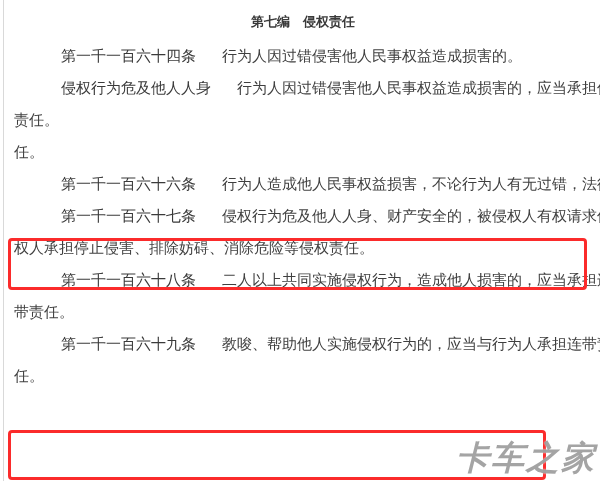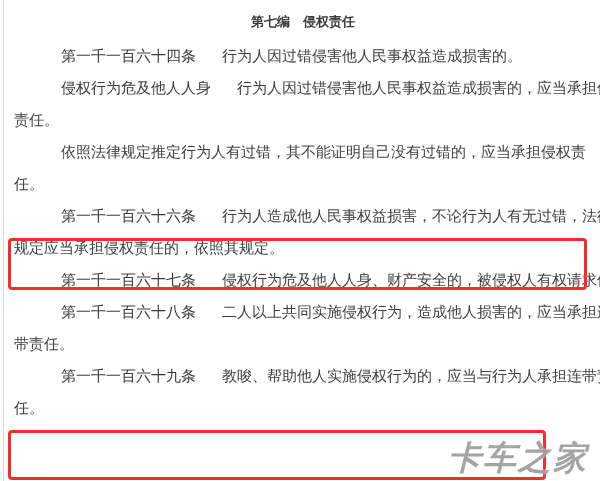--- a/index.html
+++ b/index.html
@@ -47,21 +47,21 @@
     position:absolute;
     border:3px solid #fb2b2b;
     border-radius:4px;
     pointer-events:none;
     background:transparent;
   }
   .red-frame.box-1166{left:8px;top:238px;width:573px;height:46px;}
   .red-frame.box-1169{left:8px;top:430px;width:532px;height:44px;}
   .watermark{
     position:absolute;
-    right:12px;bottom:6px;
+    right:4px;bottom:6px;
     text-align:right;
     pointer-events:none;
   }
   .watermark-name{
     font-size:33px;
     font-weight:bold;
     font-style:italic;
     line-height:34px;
     letter-spacing:2px;
     color:rgba(148,148,148,0.85);
@@ -95,37 +95,34 @@
     </div>
 
     <div class="para">
       <div class="line first-line">
         <span class="art-num">侵权行为危及他人人身</span><span>行为人因过错侵害他人民事权益造成损害的，应当承担侵权</span>
       </div>
       <div class="line">责任。</div>
     </div>
 
     <div class="para">
-      <div class="line first-line">
-        <span class="art-num"></span><span>依照法律规定推定行为人有过错，其不能证明自己没有过错的，应当承担侵权责</span>
-      </div>
       <div class="line">任。</div>
     </div>
 
     <div class="para">
       <div class="line first-line">
         <span class="art-num">第一千一百六十六条</span><span>行为人造成他人民事权益损害，不论行为人有无过错，法律</span>
       </div>
-      <div class="line">规定应当承担侵权责任的，依照其规定。</div>
     </div>
 
     <div class="para">
       <div class="line first-line">
         <span class="art-num">第一千一百六十七条</span><span>侵权行为危及他人人身、财产安全的，被侵权人有权请求侵</span>
       </div>
+      <div class="line">权人承担停止侵害、排除妨碍、消除危险等侵权责任。</div>
     </div>
 
     <div class="para">
       <div class="line first-line">
         <span class="art-num">第一千一百六十八条</span><span>二人以上共同实施侵权行为，造成他人损害的，应当承担连</span>
       </div>
       <div class="line">带责任。</div>
     </div>
 
     <div class="para">

